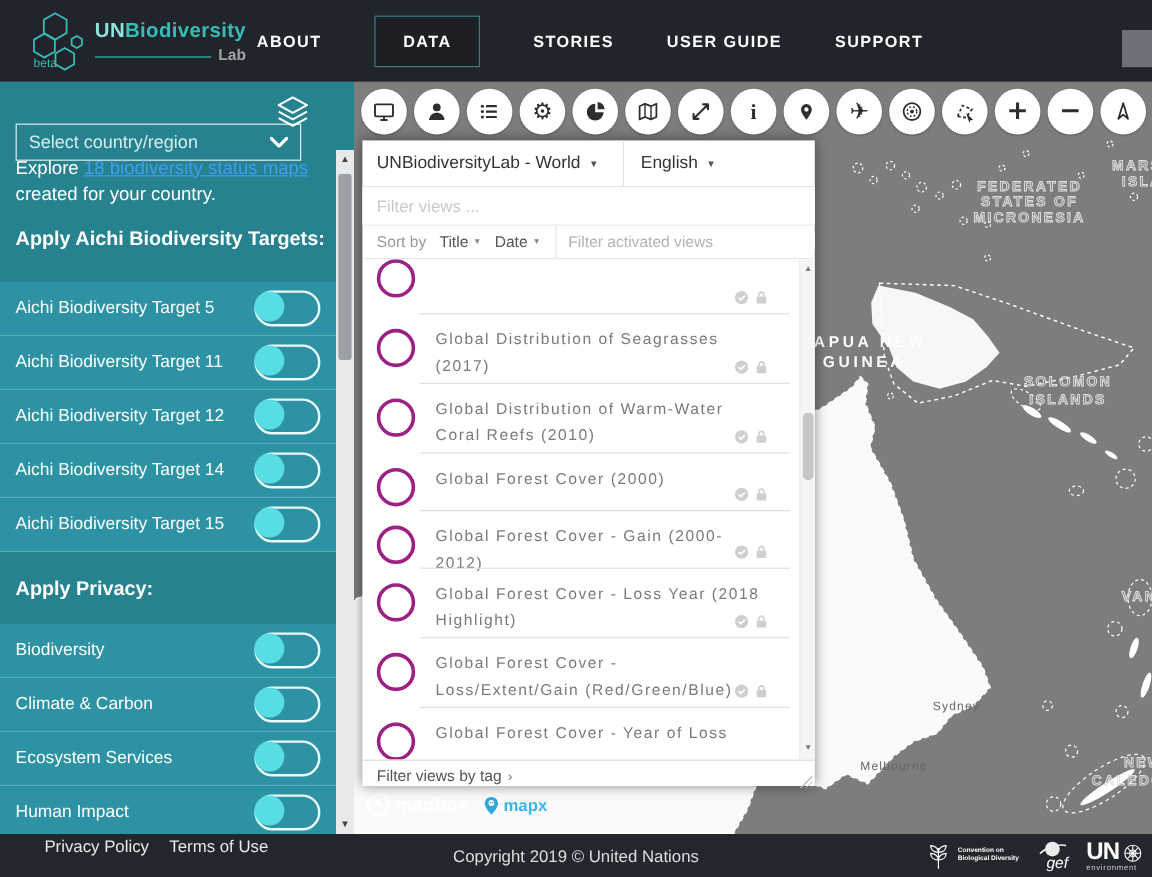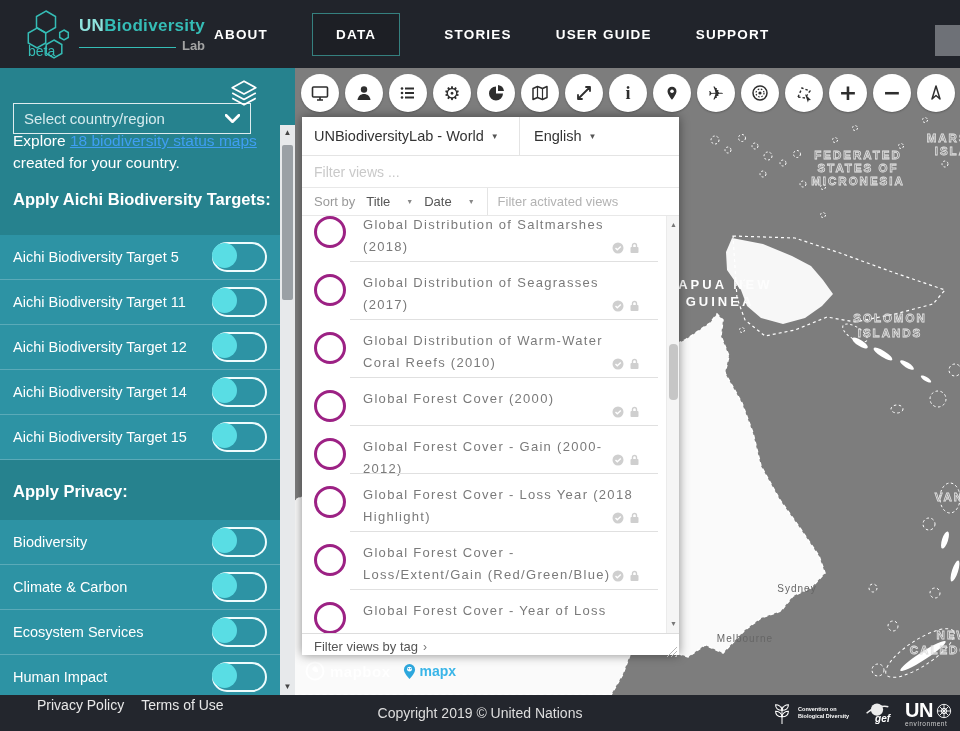--- a/index.html
+++ b/index.html
@@ -9,21 +9,21 @@
   
   .nav{position:absolute;left:0;top:0;width:960px;height:68px;background:#21242b;z-index:50;}
   .logo{position:absolute;left:26px;top:7px;display:flex;align-items:center;gap:7px;cursor:pointer;}
   .logo-text{display:flex;flex-direction:column;}
   .logo-line1{font-size:17px;font-weight:bold;letter-spacing:.3px;}
   .logo-un{color:#8fe3dd;}
   .logo-rest{color:#35bdb6;}
   .logo-line2{display:flex;align-items:flex-end;gap:6px;margin-top:2px;}
   .logo-rule{flex:1;border-top:1px solid #35bdb6;margin-bottom:5px;}
   .logo-lab{color:#a3a3a3;font-size:13px;font-weight:bold;}
-  .logo-beta{position:absolute;left:2px;bottom:2px;color:#35bdb6;font-size:14px;}
+  .logo-beta{position:absolute;left:2px;bottom:2px;color:#35bdb6;font-size:10px;}
   .nav-menu{position:absolute;left:214px;top:0;height:68px;display:flex;align-items:center;gap:44px;}
   .nav-item{color:#fff;font-size:13.5px;font-weight:bold;letter-spacing:1.2px;cursor:pointer;white-space:nowrap;}
   .nav-item.active{border:1px solid #35807f;padding:13px 23px;background:rgba(0,0,0,.12);}
   .nav-overflow{position:absolute;right:0;top:25px;width:25px;height:31px;background:#6e7177;cursor:pointer;}
 
   
   .sidebar{position:absolute;left:0;top:68px;width:295px;height:627px;background:#26828e;overflow:hidden;z-index:40;}
   .country-select{position:absolute;left:13px;top:14px;width:238px;height:31px;border:1px solid rgba(255,255,255,.85);
      display:flex;align-items:center;justify-content:space-between;padding:0 10px;box-sizing:border-box;
      color:#d6ebee;font-size:15px;cursor:pointer;margin-top:21px;}
@@ -64,21 +64,21 @@
   .panel-header{height:38px;border-bottom:1px solid #e4e4e4;display:flex;align-items:center;flex-shrink:0;}
   .proj-select{width:218px;height:100%;display:flex;align-items:center;padding-left:12px;box-sizing:border-box;
         border-right:1px solid #e4e4e4;color:#333;font-size:14.5px;cursor:pointer;gap:7px;}
   .lang-select{display:flex;align-items:center;padding-left:14px;color:#333;font-size:14.5px;cursor:pointer;gap:7px;}
   .caret{font-size:8px;color:#555;}
   .filter-row{height:31px;border-bottom:1px solid #e8e8e8;flex-shrink:0;display:flex;}
   .filter-row input{border:0;outline:0;width:100%;padding:0 12px;font-size:14px;font-family:inherit;color:#444;}
   .filter-row input::placeholder{color:#c9c9c9;}
   .sort-row{height:27px;border-bottom:1px solid #e8e8e8;flex-shrink:0;display:flex;align-items:center;font-size:13px;}
   .sort-by{color:#9a9a9a;margin-left:12px;}
-  .sort-btn{color:#555;margin-left:11px;cursor:pointer;display:flex;align-items:center;gap:16px;text-align:center;}
+  .sort-btn{color:#555;margin-left:11px;cursor:pointer;display:flex;align-items:center;gap:4px;text-align:center;}
   .sort-btn .caret{font-size:7px;color:#888;}
   .sort-div{width:1px;height:100%;background:#e4e4e4;margin-left:12px;}
   .sort-row input{border:0;outline:0;flex:1;padding:0 10px;font-size:13px;font-family:inherit;color:#555;min-width:0;}
   .sort-row input::placeholder{color:#b3b3b3;}
   .view-list{position:relative;height:417px;overflow:hidden;flex-shrink:0;}
   .view-items{position:absolute;left:0;top:-12px;width:364px;}
   .view-item{position:relative;display:flex;align-items:flex-start;padding:9px 30px 4px 12px;box-sizing:border-box;cursor:pointer;}
   .view-item.h2{height:58px;}
   .view-item.h1{height:48px;}
   .view-item::after{content:"";position:absolute;left:48px;right:8px;bottom:0;border-bottom:1px solid #e0e0e0;}
@@ -106,21 +106,21 @@
   
   .footer{position:absolute;left:0;top:695px;width:960px;height:36px;background:#23262d;z-index:50;}
   .f-links{position:absolute;left:37px;top:0;height:20px;display:flex;align-items:center;gap:17px;}
   .f-link{color:#e8e8e8;font-size:14px;cursor:pointer;}
   .f-copy{position:absolute;left:0;right:0;top:0;height:36px;display:flex;align-items:center;justify-content:center;
           color:#dedede;font-size:14px;pointer-events:none;}
   .f-logos{position:absolute;right:8px;top:0;height:36px;display:flex;align-items:center;gap:15px;}
   .cbd{display:flex;align-items:center;gap:5px;}
   .cbd-text{color:#fff;font-size:5.5px;line-height:1.3;font-weight:bold;}
   .gef{display:flex;flex-direction:column;align-items:flex-end;}
-  .gef-text{color:#fff;font-size:10px;font-weight:bold;margin-top:-6px;font-style:italic;}
+  .gef-text{color:#fff;font-size:13px;font-weight:normal;margin-top:-6px;font-style:italic;}
   .unenv{display:flex;flex-direction:column;}
   .unenv-row{display:flex;align-items:center;gap:3px;}
   .unenv-un{color:#fff;font-size:20px;font-weight:800;letter-spacing:-.5px;}
   .unenv-text{color:#cfcfcf;font-size:6.5px;letter-spacing:.6px;margin-top:-2px;}
 </style>
 </head>
 <body>
 
 <div class="nav">
   <div class="logo">
@@ -409,21 +409,20 @@
           <span>Date</span>
           <span class="caret">▼</span>
         </span>
       <span class="sort-div"></span>
       <input type="text" placeholder="Filter activated views" style="">
     </div>
     <div class="view-list">
       <div class="view-items">
         <div class="view-item h2">
             <span class="view-circle"></span>
-            <span class="view-title">Global Distribution of Saltmarshes (2018)</span>
           <span class="view-icons">
               <svg width="12" height="12" viewBox="0 0 12 12">
                 <circle cx="6" cy="6" r="5.5" fill="#cfcfcf"></circle>
                 <path d="M3.5 6l1.8 1.8L8.8 4.4" stroke="#fff" stroke-width="1.4" fill="none"></path>
               </svg>
               <svg width="11" height="12" viewBox="0 0 11 12">
                 <rect x="1.5" y="5" width="8" height="6" rx="1" fill="#cfcfcf"></rect>
                 <path d="M3.5 5V3.5a2 2 0 0 1 4 0V5" stroke="#cfcfcf" stroke-width="1.4" fill="none"></path>
               </svg>
             </span>

